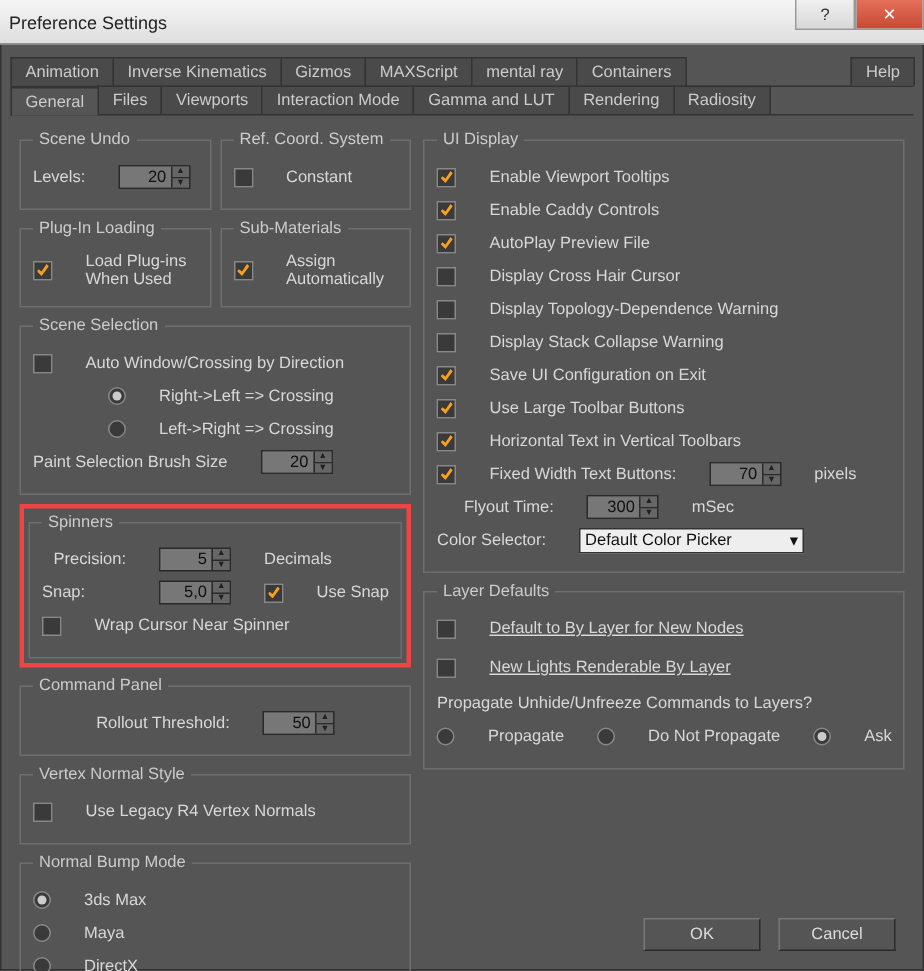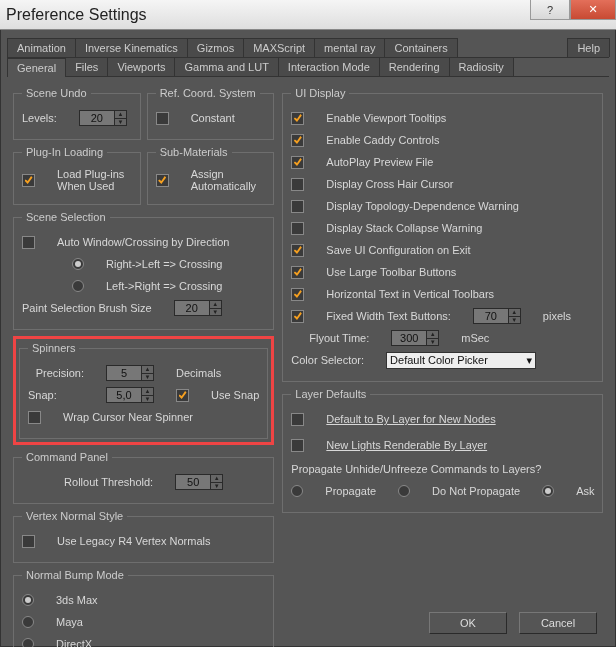--- a/index.html
+++ b/index.html
@@ -1,39 +1,39 @@
 <!DOCTYPE html>
 <html><head>
 <meta charset="utf-8">
 <style>
 *{box-sizing:border-box;margin:0;padding:0;font-family:"Segoe UI",Tahoma,sans-serif;font-size:11px;color:#d8d8d8;user-select:none}
 body{background:#555;width:616px;height:647px;overflow:hidden}
 .titlebar{height:30px;background:linear-gradient(#f5f5f5,#dedede);border-bottom:1px solid #888;display:flex;align-items:center;padding:0 6px;position:relative}
-.titlebar .title{color:#222;font-size:16px}
+.titlebar .title{color:#222;font-size:12px}
 .titlebar .controls{position:absolute;right:0;top:0;display:flex;height:22px}
 .winbtn{width:40px;height:20px;border:1px solid #999;border-top:none;display:flex;align-items:center;justify-content:center;background:linear-gradient(#f0f0f0,#d8d8d8);color:#333}
 .winbtn.close{background:linear-gradient(#e36f5a,#c84a33);color:#fff;width:46px}
 .client{position:absolute;top:30px;left:0;right:0;bottom:0;background:#555;border:1px solid #333;border-top:none;padding:8px 6px}
 .tabs{display:flex;gap:0;border-bottom:1px solid #333}
 .tabs.row2{margin-top:-1px}
 .tab{padding:3px 9px;background:#4a4a4a;border:1px solid #333;border-bottom:none;margin-right:-1px;color:#ccc;cursor:pointer}
 .tab.active{background:#555;position:relative;top:1px}
 .tab.spacer{flex:1;border:none;background:transparent;cursor:default}
 .content{display:flex;gap:8px;padding:10px 6px}
 .col{flex:1}
 fieldset{border:1px solid #6e6e6e;margin-bottom:6px;padding:6px 8px 8px 8px}
 legend{padding:0 4px;color:#ccc}
 .row{display:flex;align-items:center;gap:22px;margin:4px 0;min-height:18px}
 .rowi{padding-left:14px}
 .chk{width:13px;height:13px;border:1px solid #888;background:#3a3a3a;display:inline-flex;align-items:center;justify-content:center;flex-shrink:0}
 .chk.checked::after{content:"";width:8px;height:8px;background:#f6a020;clip-path:polygon(14% 44%,0 60%,40% 100%,100% 18%,82% 0,40% 62%)}
 .rad{width:12px;height:12px;border:1px solid #888;border-radius:50%;background:#3a3a3a;display:inline-flex;align-items:center;justify-content:center;flex-shrink:0}
 .rad.checked::after{content:"";width:6px;height:6px;border-radius:50%;background:#ccc}
 .spin{display:inline-flex;height:16px;border:1px solid #2a2a2a}
-.spin input{width:34px;background:#777;color:#111;border:none;padding:0 3px;font-size:11px;height:14px;text-align:center}
+.spin input{width:34px;background:#777;color:#111;border:none;padding:0 3px;font-size:11px;height:14px;text-align:right}
 .spin .arrows{display:flex;flex-direction:column;width:12px}
 .spin .arrows span{flex:1;background:#666;border-left:1px solid #2a2a2a;display:flex;align-items:center;justify-content:center;font-size:6px;line-height:1;color:#222}
 .spin .arrows span:first-child{border-bottom:1px solid #2a2a2a}
 .hl{border:3px solid #ef4444;padding:3px;margin-bottom:6px}
 .sel{background:#eee;color:#111;border:1px solid #333;padding:1px 3px;width:150px;display:flex;justify-content:space-between;align-items:center}
 .btnrow{position:absolute;bottom:12px;right:18px;display:flex;gap:12px}
 .btn{width:78px;height:22px;background:#555;border:1px solid #2a2a2a;border-top-color:#777;border-left-color:#777;display:flex;align-items:center;justify-content:center;color:#ddd}
 .lbl{white-space:nowrap}
 .und{text-decoration:underline}
 </style>
@@ -57,22 +57,22 @@
   <div class="tab">MAXScript</div>
   <div class="tab">mental ray</div>
   <div class="tab">Containers</div>
   <div class="tab spacer"></div>
   <div class="tab">Help</div>
 </div>
 <div class="tabs row2">
   <div class="tab active">General</div>
   <div class="tab">Files</div>
   <div class="tab">Viewports</div>
+  <div class="tab">Interaction Mode</div>
   <div class="tab">Gamma and LUT</div>
-  <div class="tab">Interaction Mode</div>
   <div class="tab">Rendering</div>
   <div class="tab">Radiosity</div>
 </div>
 
 <div class="content">
 
 <div class="col">
 
 <div style="display:flex;gap:6px">
   <fieldset style="flex:1">

